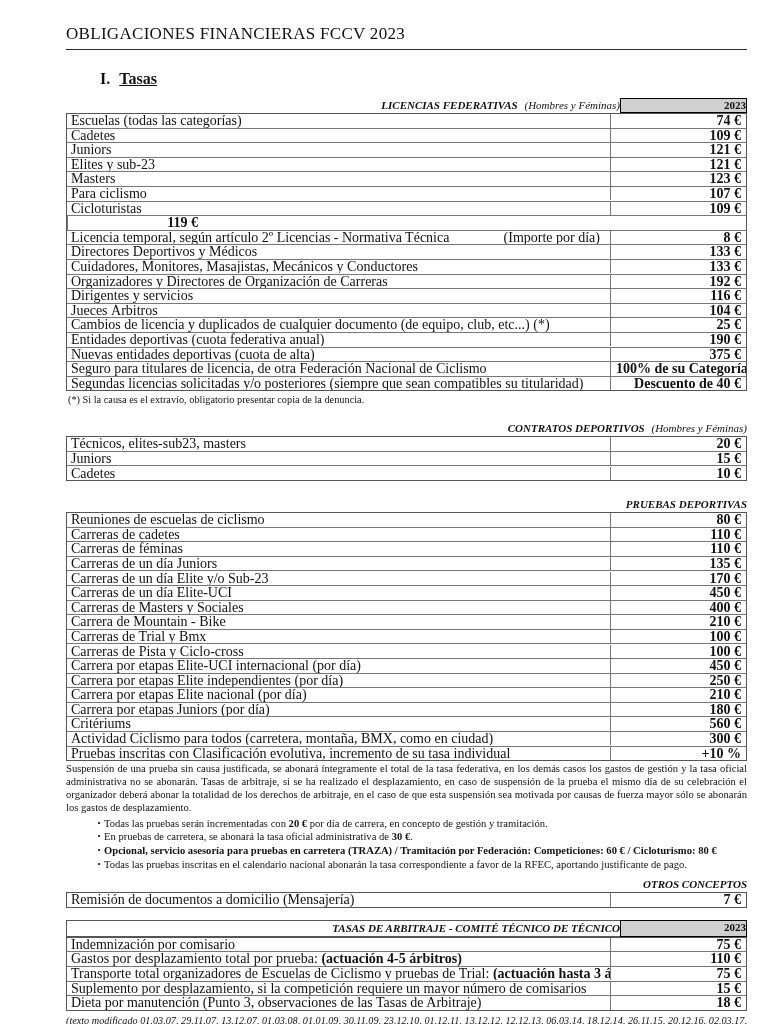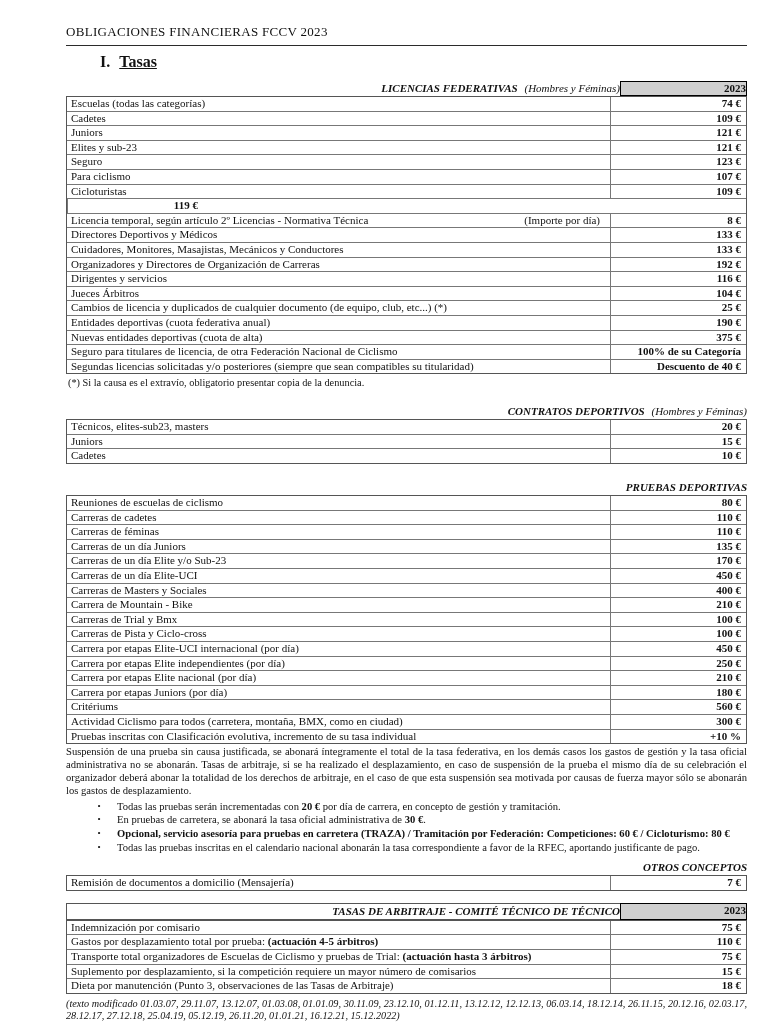--- a/index.html
+++ b/index.html
@@ -5,55 +5,55 @@
   html,body { margin:0; padding:0; background:#fff; }
   body {
     width:763px; height:1024px;
     font-family:"Liberation Serif", serif;
     color:#111;
     -webkit-font-smoothing:antialiased;
   }
   .page { padding:24px 16px 0 66px; }
 
   .doc-title {
-    font-size:13px; letter-spacing:0.3px;
+    font-size:17px; letter-spacing:0.3px;
     padding-bottom:5px; border-bottom:1.6px solid #2b2b2b;
-    margin-bottom:7px;
+    margin-bottom:20px;
   }
   .section-heading { margin:0 0 10px 34px; font-weight:bold; font-size:16px; }
   .section-heading .sec { text-decoration:underline; margin-left:9px; }
 
   .table { width:681px; }
   .thead { display:flex; align-items:stretch; }
   .thead-title {
     flex:1; text-align:right; font-weight:bold; font-style:italic;
     font-size:11px; line-height:13px; padding:1px 0;
   }
   .thead-title .tn { font-weight:normal; margin-left:4px; }
   .thead.boxed .thead-title { border:1px solid #555; border-right:none; }
   .year-cell {
     width:125px; border:1px solid #000; background:#d0d0d0;
     text-align:right; font-weight:bold; font-size:11px; line-height:13px;
   }
   .tbody { border:1px solid #555; }
-  .trow { display:flex; border-bottom:1px solid #777; font-size:11px; line-height:13.4px; height:13.6px; overflow:hidden; }
+  .trow { display:flex; border-bottom:1px solid #777; font-size:14px; line-height:13.4px; height:13.6px; overflow:hidden;align-items:center; }
   .trow:last-child { border-bottom:none; }
   .tcell-label { flex:1; display:flex; padding:0 4px; white-space:nowrap; overflow:hidden; }
   .tcell-label .right-note { margin-left:auto; padding-right:6px; }
   .tcell-value { width:125px; border-left:1px solid #777; text-align:right; font-weight:bold; padding:0 5px; white-space:nowrap; }
   .b { font-weight:bold; }
 
   .footnote { font-size:10.3px; margin:3px 0 16px 2px; }
   .mt16 { margin-top:16px; }
   .mt12 { margin-top:12px; }
   .para { font-size:10.6px; line-height:12.9px; text-align:justify; margin-top:2px; }
   .bullets { margin-top:2px; }
   .bullet { display:flex; font-size:10.6px; line-height:13.6px; }
   .bullet .dot { margin-left:28px; width:10px; text-align:center; font-size:9px; }
-  .bullet .btext { margin-left:13px; }
+  .bullet .btext { }
   .doc-footer { font-size:10.2px; font-style:italic; line-height:12.6px; text-align:justify; margin-top:4px; }
 </style>
 </head>
 <body>
 
 <div class="page">
 
   <div class="doc-title">OBLIGACIONES FINANCIERAS FCCV 2023</div>
 
   <div class="section-heading">
@@ -88,21 +88,21 @@
           <div class="tcell-value">121 €</div>
         </div>
         <div class="trow">
           <div class="tcell-label">
             <span>Elites y sub-23</span>
           </div>
           <div class="tcell-value">121 €</div>
         </div>
         <div class="trow">
           <div class="tcell-label">
-            <span>Seguro</span>
+            <span>Masters</span>
           </div>
           <div class="tcell-value">123 €</div>
         </div>
         <div class="trow">
           <div class="tcell-label">
             <span>Para ciclismo</span>
           </div>
           <div class="tcell-value">107 €</div>
         </div>
         <div class="trow">

